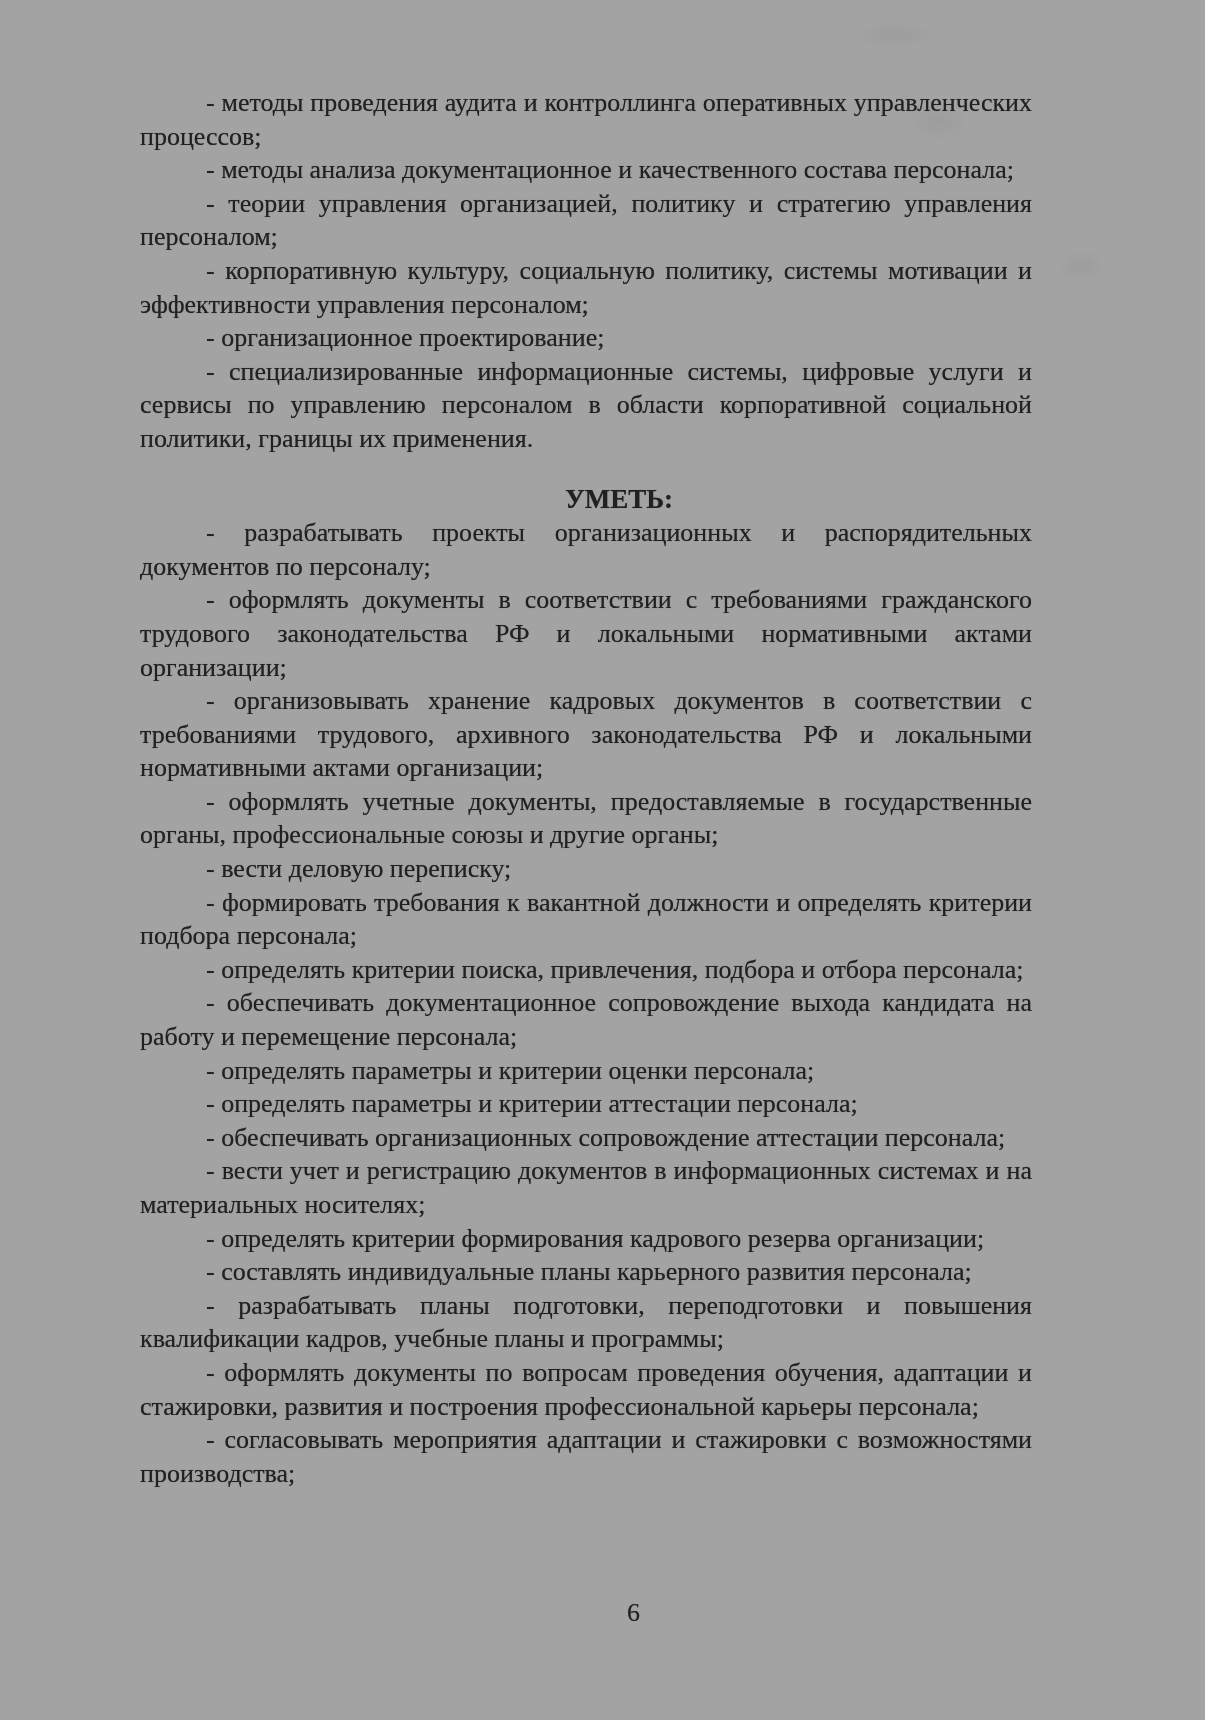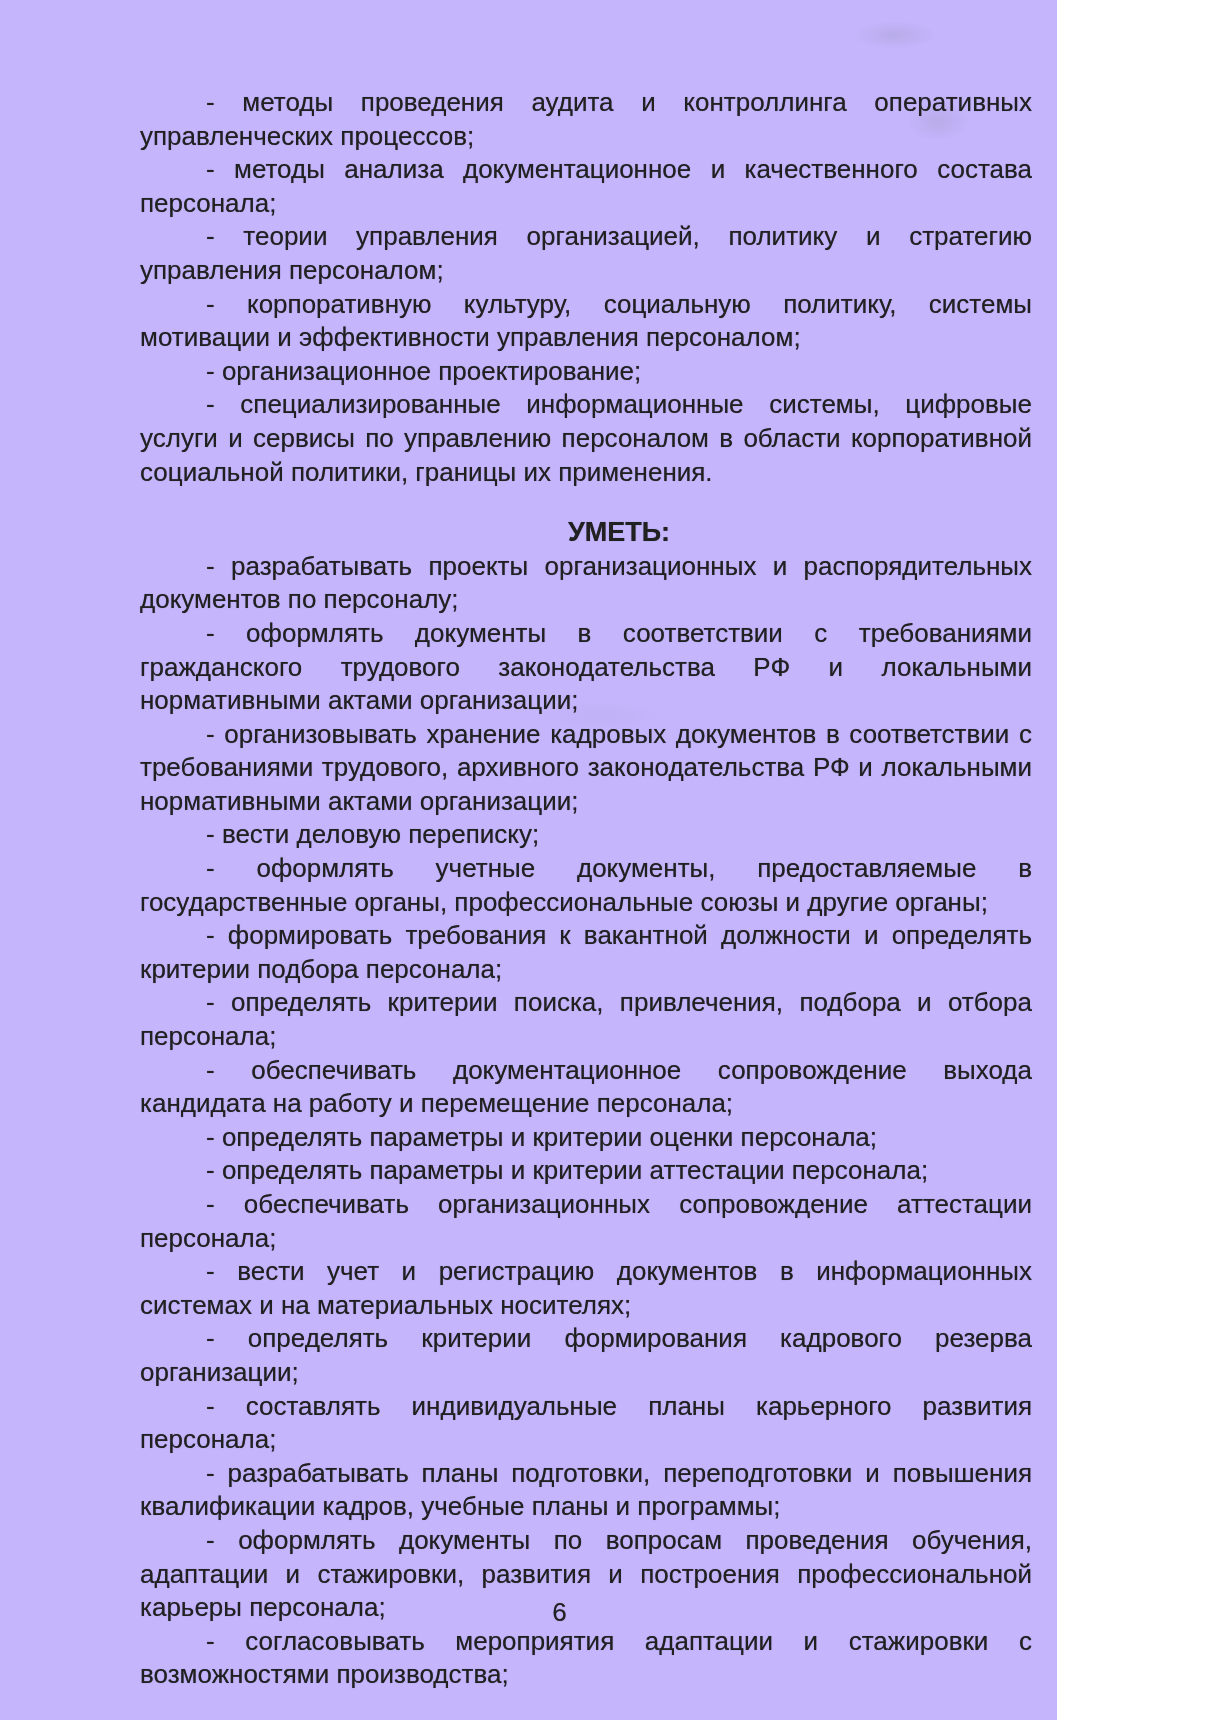--- a/index.html
+++ b/index.html
@@ -1,22 +1,22 @@
 <!DOCTYPE html>
 <html lang="ru"><head>
 <meta charset="utf-8">
 <style>
   html, body { margin: 0; padding: 0; background: #ffffff; }
   .page {
     position: relative;
-    width: 1057px;
+    width: 1205px;
     height: 1720px;
-    background: #c4b5fd;
+    background: #a3a3a3;
     overflow: hidden;
-    font-family: Liberation Sans, sans-serif;
+    font-family: Liberation Serif, serif;
     color: #212121;
   }
   .content {
     position: absolute;
     left: 140px;
     top: 86px;
     width: 892px;
   }
   .para {
     margin: 0;
@@ -73,22 +73,22 @@
     <p class="para">- теории управления организацией, политику и стратегию управления персоналом;</p>
     <p class="para">- корпоративную культуру, социальную политику, системы мотивации и эффективности управления персоналом;</p>
     <p class="para">- организационное проектирование;</p>
     <p class="para">- специализированные информационные системы, цифровые услуги и сервисы по управлению персоналом в области корпоративной социальной политики, границы их применения.</p>
 
     <h2 class="heading">УМЕТЬ:</h2>
 
     <p class="para">- разрабатывать проекты организационных и распорядительных документов по персоналу;</p>
     <p class="para">- оформлять документы в соответствии с требованиями гражданского трудового законодательства РФ и локальными нормативными актами организации;</p>
     <p class="para">- организовывать хранение кадровых документов в соответствии с требованиями трудового, архивного законодательства РФ и локальными нормативными актами организации;</p>
+    <p class="para">- оформлять учетные документы, предоставляемые в государственные органы, профессиональные союзы и другие органы;</p>
     <p class="para">- вести деловую переписку;</p>
-    <p class="para">- оформлять учетные документы, предоставляемые в государственные органы, профессиональные союзы и другие органы;</p>
     <p class="para">- формировать требования к вакантной должности и определять критерии подбора персонала;</p>
     <p class="para">- определять критерии поиска, привлечения, подбора и отбора персонала;</p>
     <p class="para">- обеспечивать документационное сопровождение выхода кандидата на работу и перемещение персонала;</p>
     <p class="para">- определять параметры и критерии оценки персонала;</p>
     <p class="para">- определять параметры и критерии аттестации персонала;</p>
     <p class="para">- обеспечивать организационных сопровождение аттестации персонала;</p>
     <p class="para">- вести учет и регистрацию документов в информационных системах и на материальных носителях;</p>
     <p class="para">- определять критерии формирования кадрового резерва организации;</p>
     <p class="para">- составлять индивидуальные планы карьерного развития персонала;</p>
     <p class="para">- разрабатывать планы подготовки, переподготовки и повышения квалификации кадров, учебные планы и программы;</p>

